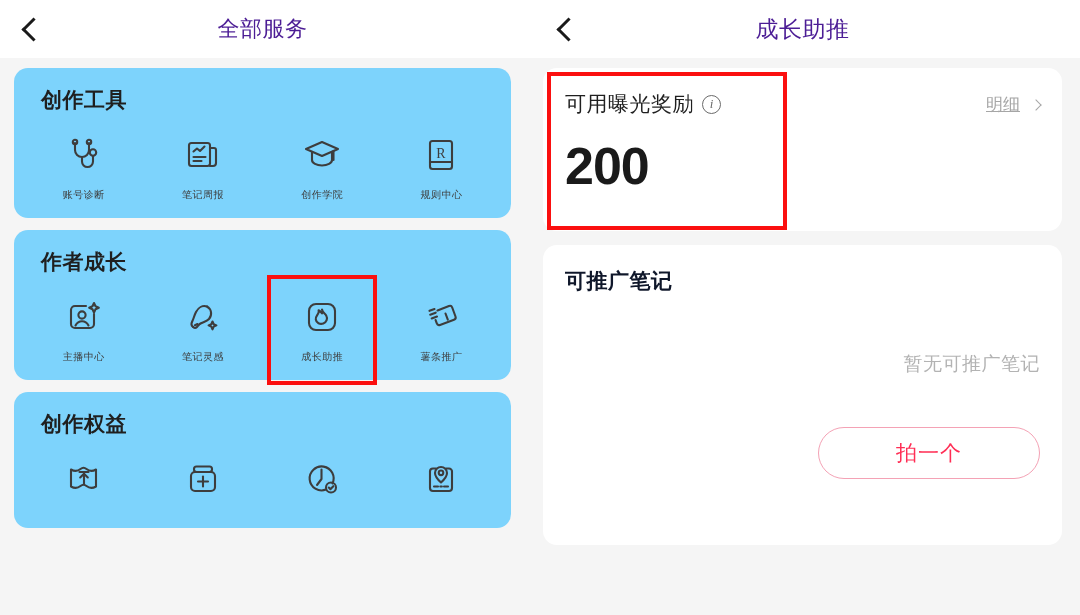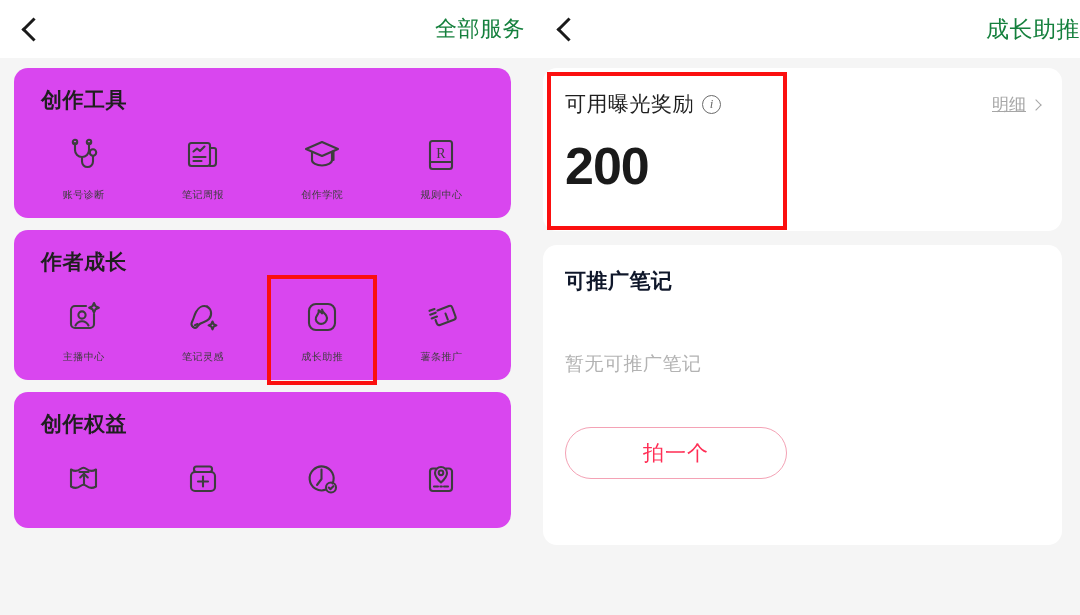--- a/index.html
+++ b/index.html
@@ -41,38 +41,38 @@
   }
   .chev-back {
     display: block;
     width: 17px; height: 17px;
     border-left: 3px solid #1a1a1a;
     border-bottom: 3px solid #1a1a1a;
     transform: rotate(45deg);
   }
   .nav-title {
     width: 100%;
-    text-align: right;
+    text-align: center;
     font-size: 22px;
-    color: #15803d;
+    color: #4c1d95;
     letter-spacing: .5px;
   }
   .panel-right .nav-title { font-size: 23px; }
   .panel-right .nav-back { left: 20px; }
 
   .scroll-area {
     padding: 10px 14px 0 14px;
     height: 557px;
     overflow: hidden;
   }
   .panel-right .scroll-area { padding: 10px 18px 12px 18px; }
 
   
   .card {
-    background: #d946ef;
+    background: #7dd3fc;
     border-radius: 14px;
     margin-bottom: 12px;
     padding: 18px 10px 14px 10px;
   }
   .card-title {
     font-size: 21px;
     color: #1f1f1f;
     font-weight: 600;
     margin: 0 0 16px 17px;
     letter-spacing: .5px;
@@ -147,21 +147,21 @@
     border-radius: 50%;
     color: #6b6b6b;
     font-size: 13px;
     line-height: 16px;
     text-align: center;
     font-family: "Liberation Serif", serif;
     font-style: italic;
     flex: 0 0 auto;
   }
   .detail-link {
-    display: flex; align-items: center; gap: 6px;
+    display: flex; align-items: center; gap: 12px;
     color: #a6a6a6;
     font-size: 17px;
     cursor: pointer;
     padding-top: 3px;
     text-decoration: underline;
   }
   .chev-right {
     display: block;
     width: 8px; height: 8px;
     border-top: 1.8px solid #a6a6a6;
@@ -191,21 +191,21 @@
   }
   .promo-title {
     font-size: 21px;
     color: #0f172a;
     font-weight: 600;
     letter-spacing: .5px;
   }
   .empty-wrap {
     display: flex;
     flex-direction: column;
-    align-items: flex-start;
+    align-items: flex-end;
     margin-top: 56px;
   }
   .empty-text {
     font-size: 19px;
     color: #b3b3b3;
     letter-spacing: .5px;
   }
   .pill-btn {
     margin-top: 50px;
     width: 222px; height: 52px;

